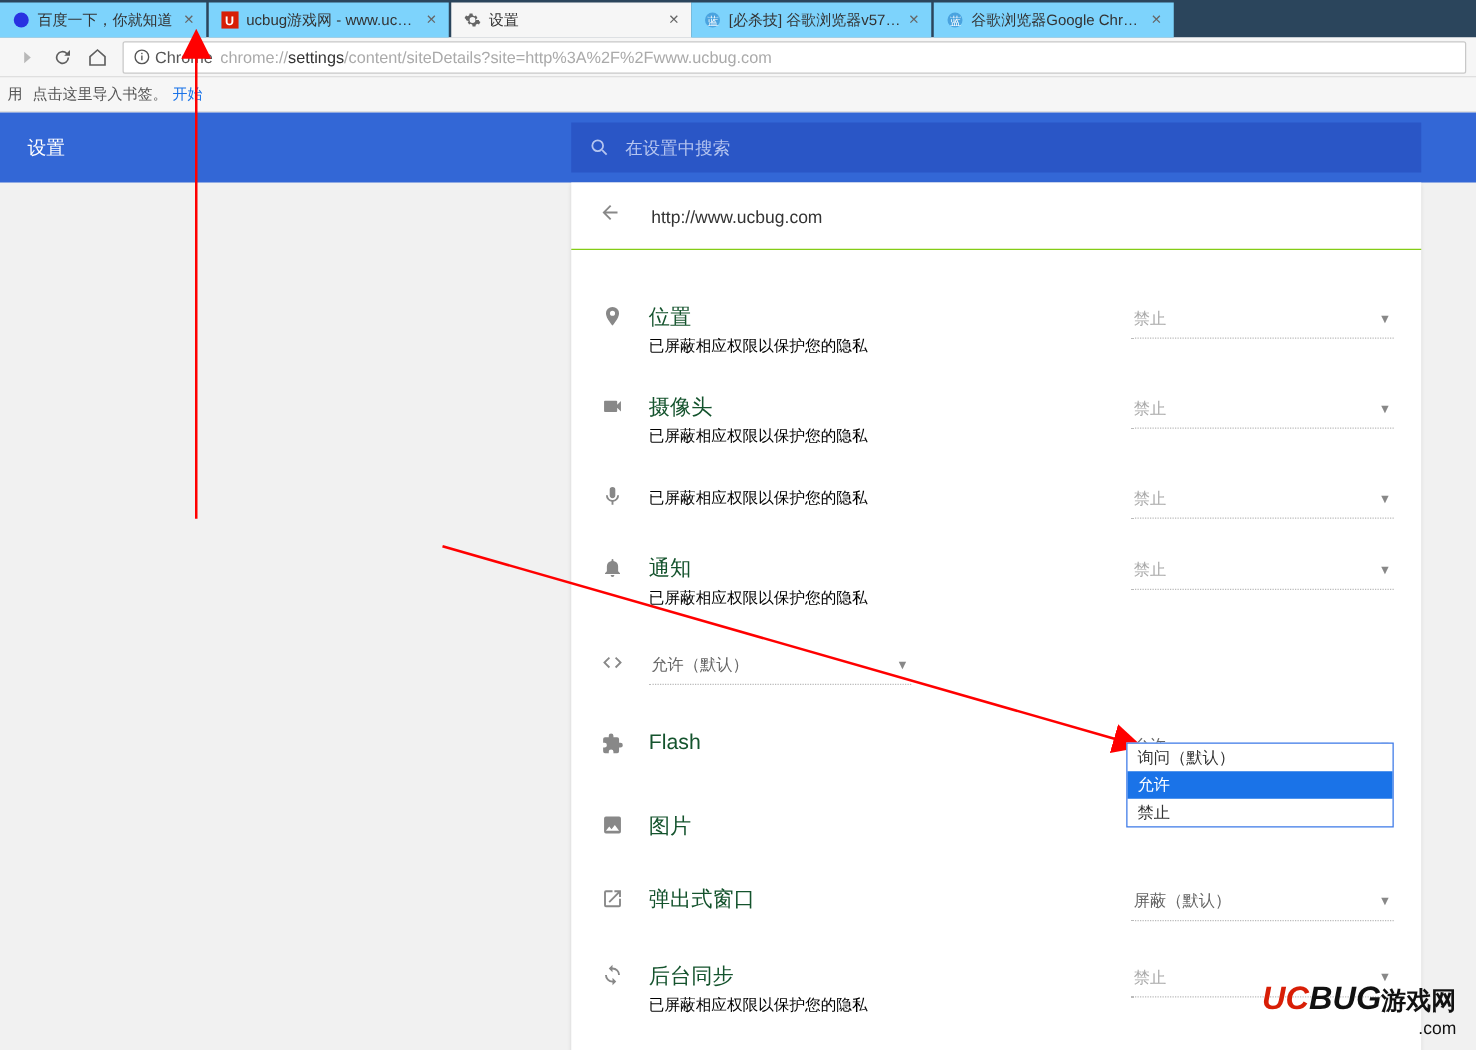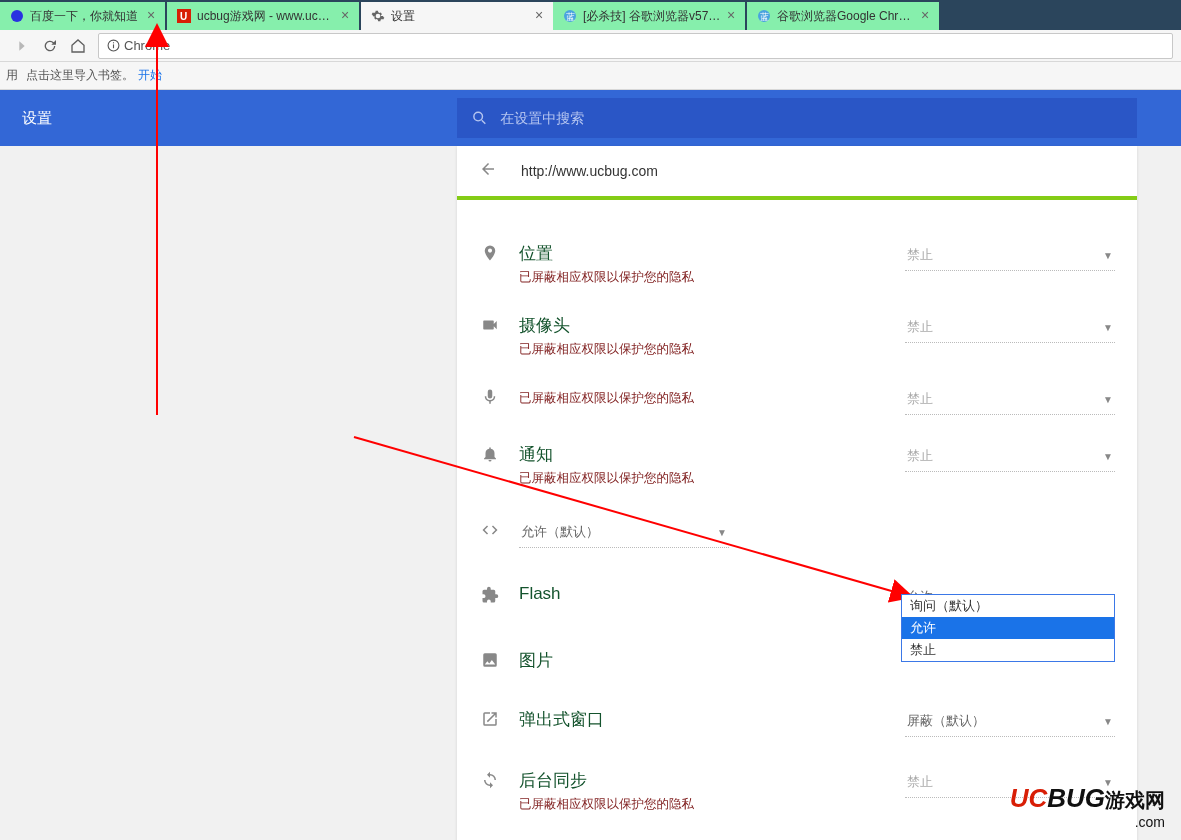--- a/index.html
+++ b/index.html
@@ -1,21 +1,21 @@
 <!DOCTYPE html>
 <html><head>
 <meta charset="utf-8">
 <style>
 * { margin: 0; padding: 0; box-sizing: border-box; font-family: "Microsoft YaHei", Arial, sans-serif; }
 body { background: #fff; width: 1181px; height: 840px; overflow: hidden; position: relative; }
 
 
 .tab-strip { height: 30px; background: #2b455c; display: flex; align-items: flex-end; }
 .tab { height: 28px; display: flex; align-items: center; padding: 0 8px 0 10px; font-size: 12px; color: #333; position: relative; max-width: 192px; min-width: 0; }
-.tab.inactive { background: #86efac; margin-right: 2px; }
+.tab.inactive { background: #7dd3fc; margin-right: 2px; }
 .tab.active { background: #f6f6f6; }
 .tab .favicon { width: 14px; height: 14px; margin-right: 6px; flex-shrink: 0; display: flex; align-items: center; justify-content: center; }
 .tab .tab-title { white-space: nowrap; overflow: hidden; text-overflow: ellipsis; flex: 1; }
 .tab .close-x { width: 12px; height: 12px; margin-left: 4px; flex-shrink: 0; color: #666; font-size: 14px; line-height: 11px; text-align: center; }
 
 
 .addr-bar { height: 32px; background: #f6f6f6; display: flex; align-items: center; padding: 0 8px; border-bottom: 1px solid #d8d8d8; }
 .nav-btn { width: 24px; height: 24px; display: flex; align-items: center; justify-content: center; color: #5f5f5f; margin: 0 2px; }
 .nav-btn.disabled { color: #b8b8b8; }
 .url-box { flex: 1; height: 26px; background: #fff; border: 1px solid #c8c8c8; border-radius: 2px; display: flex; align-items: center; padding: 0 8px; margin-left: 6px; font-size: 13px; }
@@ -29,29 +29,29 @@
 
 
 .page { position: absolute; top: 90px; left: 0; right: 0; bottom: 0; background: #f1f1f1; }
 .blue-header { height: 56px; background: #3367d6; display: flex; align-items: center; padding-left: 22px; }
 .blue-title { color: #fff; font-size: 15px; }
 .search-box { margin-left: auto; width: 680px; margin-right: 44px; height: 40px; background: #2a56c6; display: flex; align-items: center; padding: 0 14px; }
 .search-box input { background: transparent; border: none; outline: none; color: #fff; font-size: 14px; margin-left: 12px; width: 100%; }
 .search-box input::placeholder { color: #b5c5f0; }
 
 .panel { width: 680px; background: #fff; margin-left: auto; margin-right: 44px; box-shadow: 0 1px 3px rgba(0,0,0,0.12); min-height: 720px; }
-.panel-head { height: 54px; display: flex; align-items: center; padding: 0 22px; border-bottom: 4px solid #84cc16; }
+.panel-head { height: 54px; display: flex; align-items: center; padding: 0 22px; border-bottom: 1px solid #84cc16; }
 .panel-head .back { color: #888; margin-right: 24px; }
 .panel-head .site { font-size: 14px; color: #333; }
 
 .row { display: flex; align-items: flex-start; padding: 14px 22px; position: relative; }
 .row .icon { width: 22px; color: #888; margin-right: 18px; display:flex; align-items:center; justify-content:center; margin-top:2px;}
 .row .labels { flex: 1; }
 .row .label { font-size: 17px; color: #14532d; }
-.row .sublabel { font-size: 12.5px; color: #7f1d1d; margin-top: 4px; }
+.row .sublabel { font-size: 12.5px; color: #000000; margin-top: 4px; }
 .row .dropdown { width: 210px; border-bottom: 1px dotted #bbb; display: flex; align-items: center; justify-content: space-between; font-size: 13px; color: #666; padding: 4px 2px 6px; cursor:pointer;}
 .row .dropdown.disabled { color: #aaa; }
 .row .dropdown .arrow { color: #888; font-size: 10px; }
 
 .open-menu { position: absolute; right: 22px; top: 28px; width: 214px; background: #fff; border: 1px solid #3b78e7; z-index: 10; font-size: 13px; }
 .open-menu .opt { padding: 2px 8px; color: #333; cursor:pointer;}
 .open-menu .opt.sel { background: #1a73e8; color: #fff; }
 
 
 .arrow-svg { position: absolute; top: 0; left: 0; pointer-events: none; }
@@ -134,20 +134,23 @@
       </svg>
     </div>
   <div class="url-box">
     <span class="secure">
       <svg width="13" height="13" viewBox="0 0 24 24">
           <circle cx="12" cy="12" r="10" fill="none" stroke="#555" stroke-width="2"></circle>
           <rect x="11" y="10" width="2" height="7" fill="#555"></rect>
           <rect x="11" y="6" width="2" height="2" fill="#555"></rect>
         </svg>
       <span>Chrome</span>
+    </span>
+    <span class="url-text">
+      <span>chrome://</span><span class="dark">settings</span><span>/content/siteDetails?site=http%3A%2F%2Fwww.ucbug.com</span>
     </span>
   </div>
 </div>
 
 <div class="bm-bar">
   <span style="margin-right:8px">用</span>
   <span>点击这里导入书签。</span>
   <a href="#">开始</a>
 </div>
 

